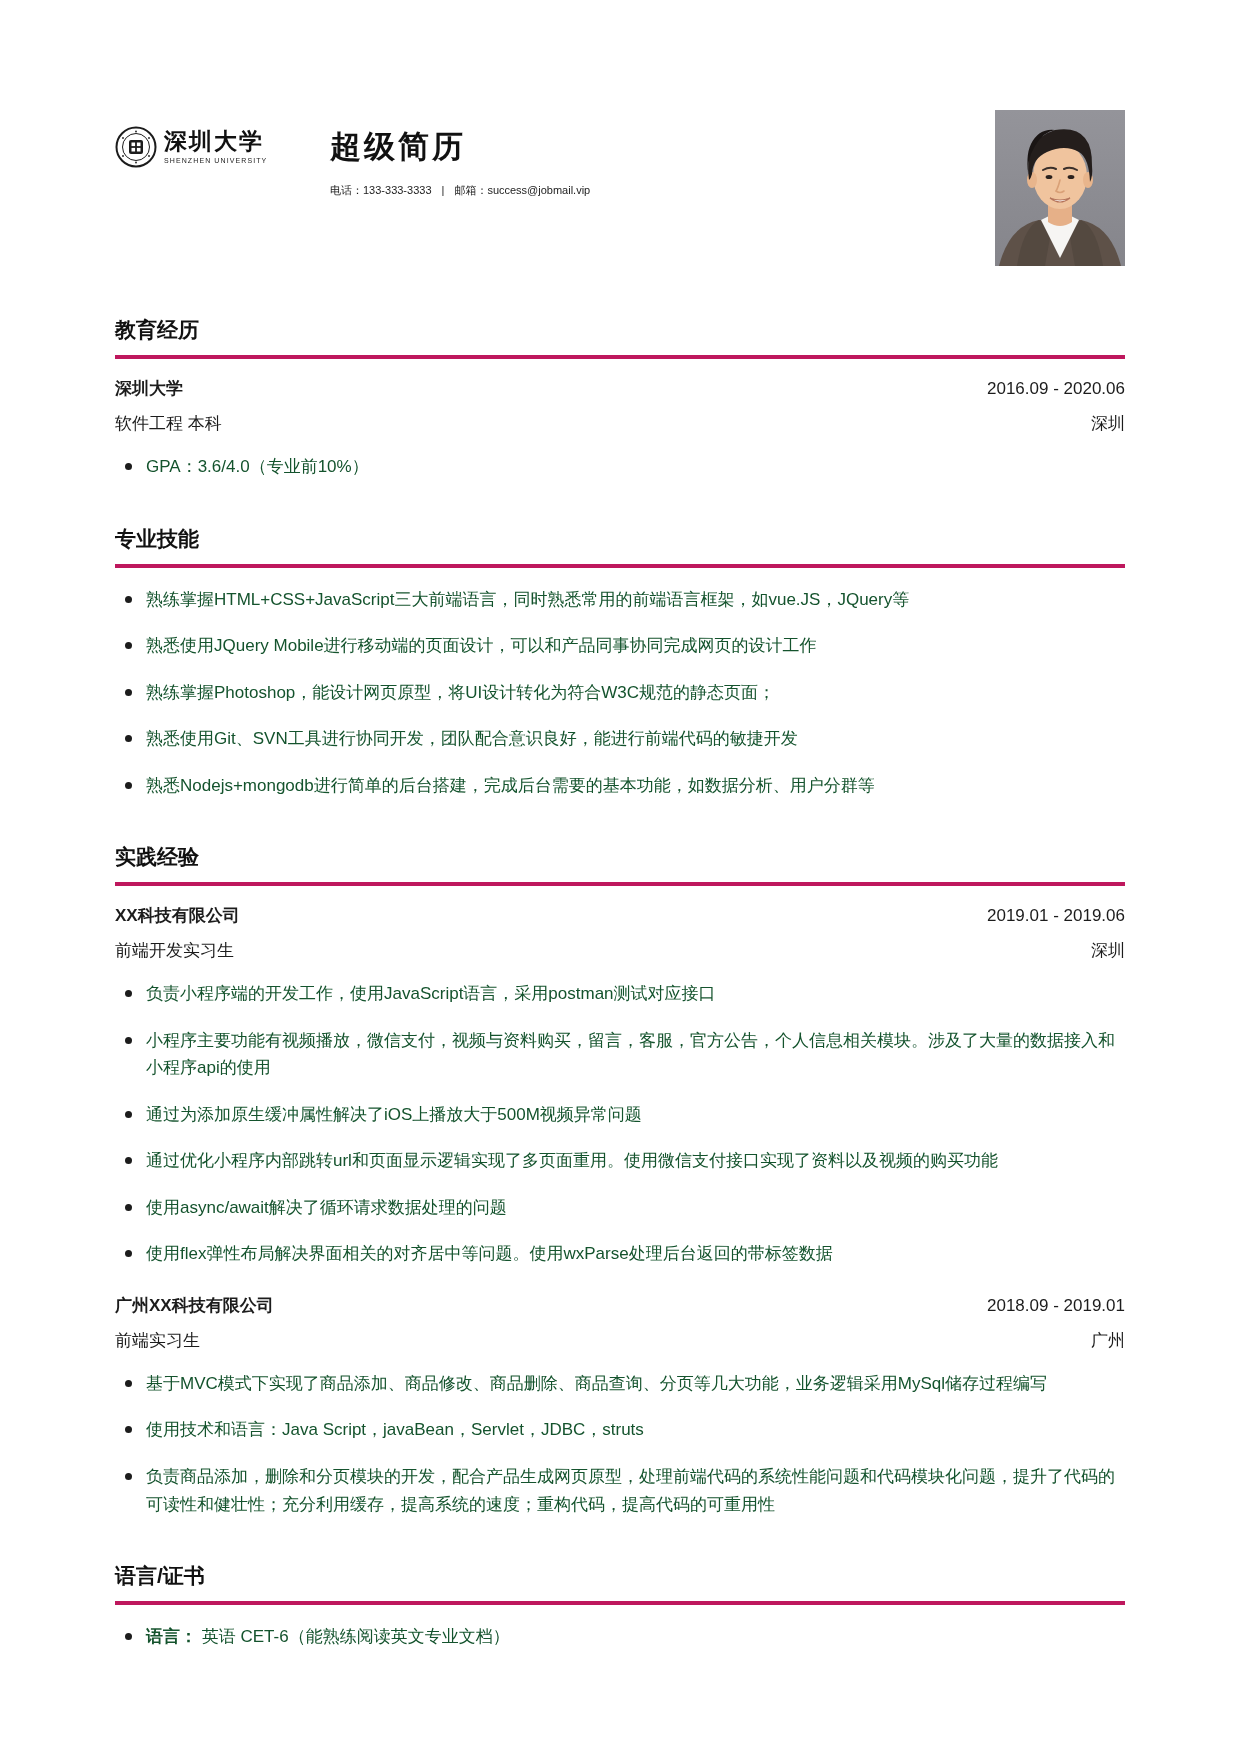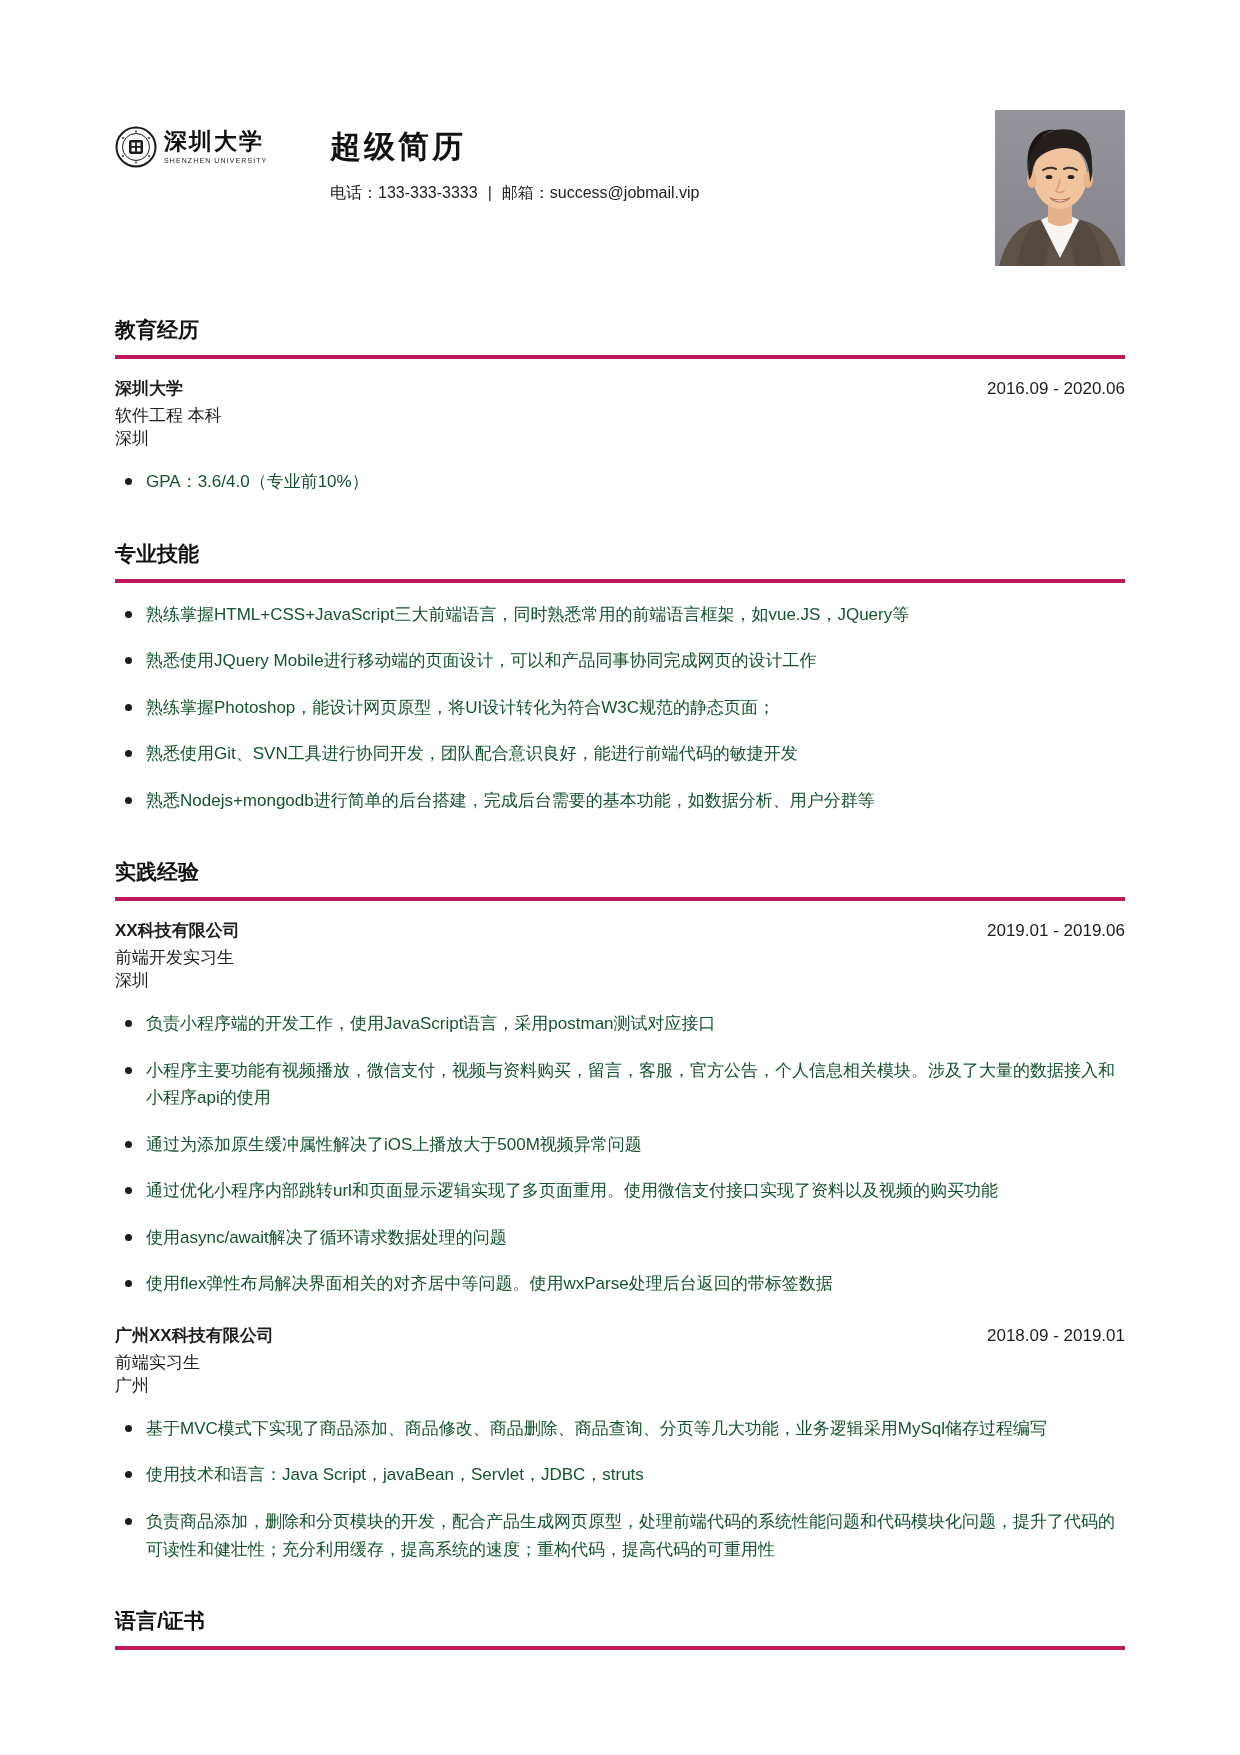--- a/index.html
+++ b/index.html
@@ -15,36 +15,36 @@
   .header { display:flex; align-items:flex-start; }
   .logo { width:215px; flex:none; display:flex; align-items:center; gap:7px; padding-top:16px; }
   .seal { width:42px; height:42px; flex:none; }
   .logo-cn {
     font-family:"Liberation Serif","DejaVu Serif",serif;
     font-weight:bold; font-size:23px; line-height:1.05; letter-spacing:2px; color:#111;
   }
   .logo-en { font-size:7px; letter-spacing:1.1px; color:#222; margin-top:2px; white-space:nowrap; }
   .header-center { flex:1; padding-top:16px; }
   .resume-title { font-size:31px; font-weight:bold; letter-spacing:3px; color:#111; }
-  .contact { margin-top:15px; font-size:16px; color:#1c1c1c; }
+  .contact { margin-top:15px; font-size:11px; color:#1c1c1c; }
   .contact .sep { margin:0 10px; }
   .photo { width:130px; height:156px; flex:none; overflow:hidden; }
   .photo svg { display:block; width:100%; height:100%; }
 
   
   .section { margin-top:44px; }
   .section.first { margin-top:50px; }
   .sec-heading {
     font-size:21px; font-weight:bold; color:#111;
     padding-bottom:11px; border-bottom:4px solid #be185d;
   }
   .entry { margin-top:18px; }
   .entry + .entry { margin-top:26px; }
   .entry-row { display:flex; justify-content:space-between; align-items:baseline; font-size:17px; }
-  .entry-row.sub { margin-top:4px;flex-direction:column; }
+  .entry-row.sub { margin-top:12px; }
   .org { font-weight:bold; }
   .date, .loc { font-weight:normal; color:#1c1c1c; }
 
   ul.bullets { list-style:none; margin-top:18px; }
   ul.bullets li {
     position:relative; padding-left:31px; margin-bottom:19px;
     font-size:17px; line-height:1.62; color:#14532d;
   }
   ul.bullets li:last-child { margin-bottom:0; }
   ul.bullets li::before {
@@ -190,15 +190,18 @@
       <ul class="bullets">
         <li><span>基于MVC模式下实现了商品添加、商品修改、商品删除、商品查询、分页等几大功能，业务逻辑采用MySql储存过程编写</span></li>
         <li><span>使用技术和语言：Java Script，javaBean，Servlet，JDBC，struts</span></li>
         <li><span>负责商品添加，删除和分页模块的开发，配合产品生成网页原型，处理前端代码的系统性能问题和代码模块化问题，提升了代码的可读性和健壮性；充分利用缓存，提高系统的速度；重构代码，提高代码的可重用性</span></li>
       </ul>
     </div>
   </section>
 
   <section class="section">
     <h2 class="sec-heading">语言/证书</h2>
+    <ul class="bullets">
+      <li><span class="blabel">语言：</span> <span>英语 CET-6（能熟练阅读英文专业文档）</span></li>
+    </ul>
   </section>
 
 </div>
 
 </body></html>

